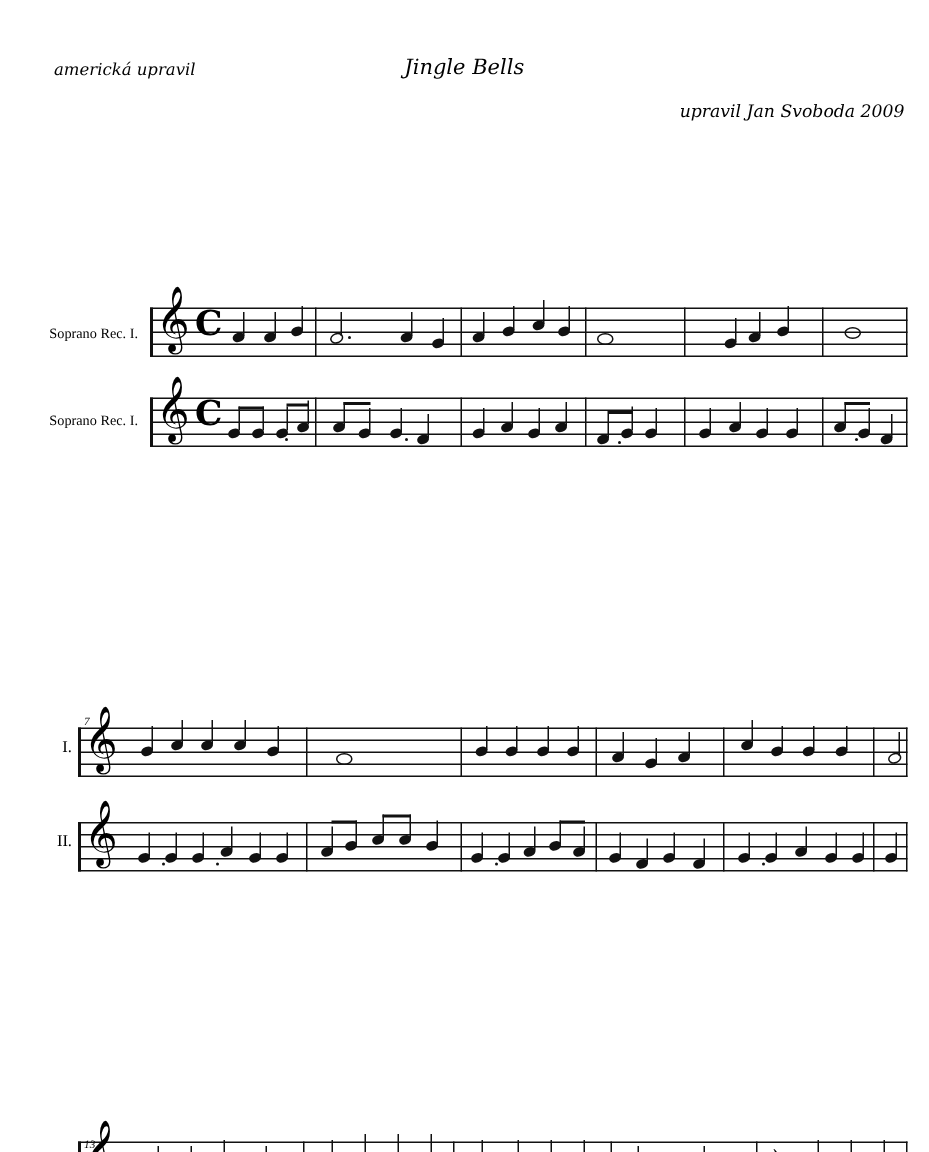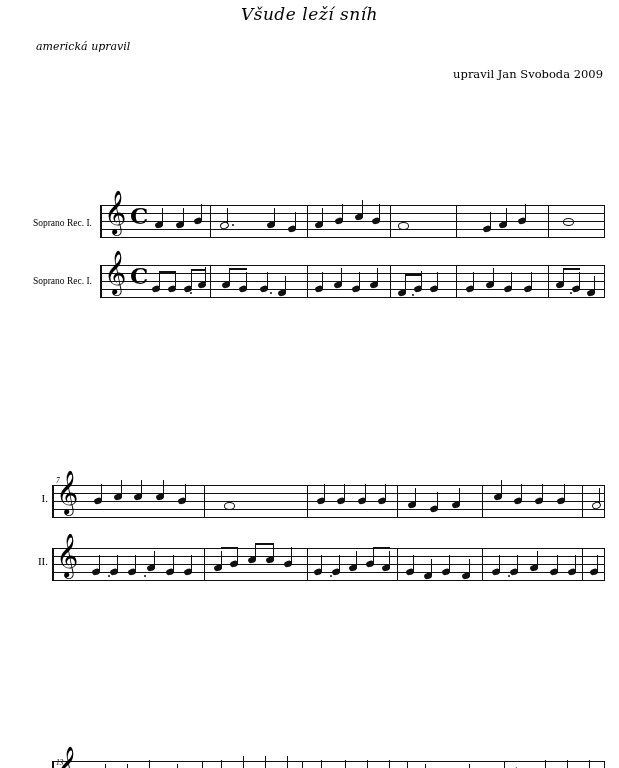--- a/index.html
+++ b/index.html
@@ -46,20 +46,21 @@
     top: 40px;
     font-family: "DejaVu Serif", serif;
     font-style: italic;
     font-size: 11px;
   }
   .arranger {
     position: absolute;
     right: 16px;
     top: 67px;
     font-family: "DejaVu Serif", serif;
+    font-style: italic;
     font-size: 11.5px;
   }
   .system {
     position: absolute;
     left: 0;
     width: 619px;
   }
   .stave-label {
     position: absolute;
     font-family: "Liberation Serif", serif;
@@ -163,21 +164,21 @@
     font-family: "DejaVu Sans", sans-serif;
     font-size: 18px;
     line-height: 1;
   }
 </style>
 </head>
 <body>
 
 <div class="sheet">
 
-  <div class="title">Všude leží sníh</div>
+  <div class="subtitle">Jingle Bells</div>
   <div class="composer-left">americká upravil</div>
   <div class="arranger">upravil Jan Svoboda 2009</div>
 
   <div class="system" style="top:100px;">
 
     <div class="stave-label" style="left:6px; top:118px; width:86px;">Soprano Rec. I.</div>
     <div class="stave-label" style="left:6px; top:176px; width:86px;">Soprano Rec. I.</div>
 
     <div class="sysbrace" style="left:100px; top:105px; height:33px;"></div>
     <div class="sysbrace" style="left:100px; top:165px; height:33px;"></div>

